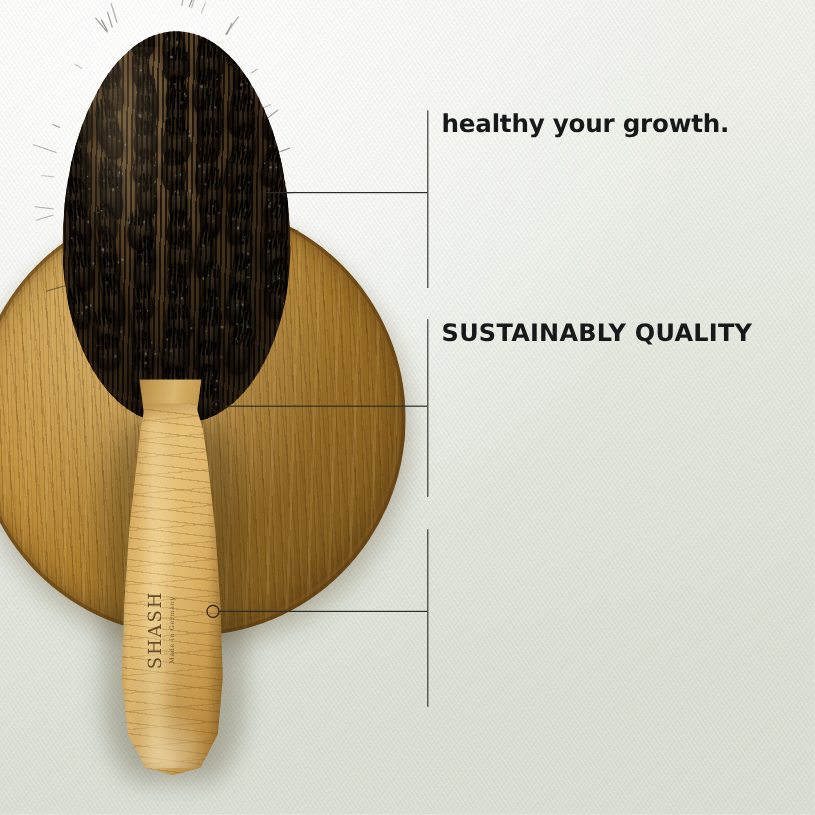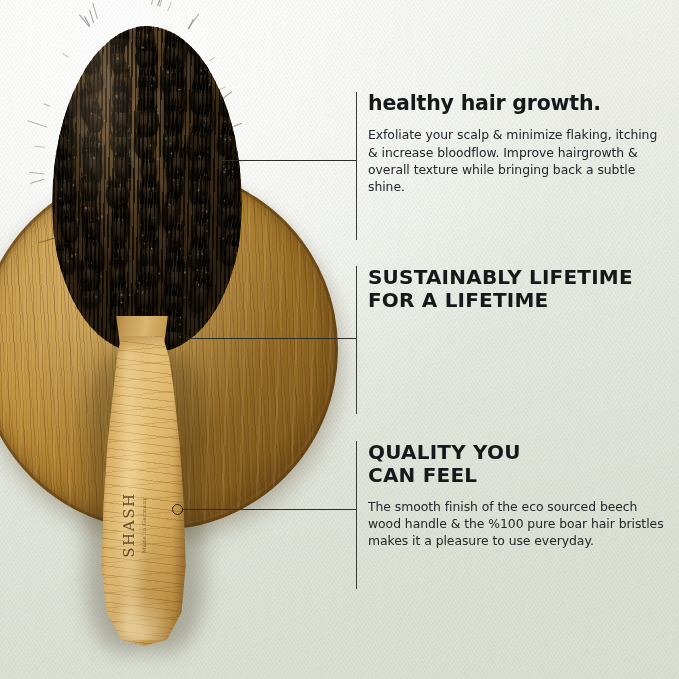--- a/index.html
+++ b/index.html
@@ -706,33 +706,24 @@
   <div class="leader-dot" style="left:176px; top:333px;"></div>
   <div class="leader" style="left:182px; top:509px; width:174px;"></div>
   <div class="leader-dot" style="left:172px; top:504px;"></div>
 
   <div class="vrule" style="left:356px; top:92px; height:148px;"></div>
   <div class="vrule" style="left:356px; top:266px; height:148px;"></div>
   <div class="vrule" style="left:356px; top:441px; height:148px;"></div>
 
   <div class="block" style="top:92px; width:300px;">
     <div class="heading h1">
-      <div>healthy hair growth.</div>
+      <div>healthy your growth.</div>
     </div>
-    <div class="body">Exfoliate your scalp &amp; minimize flaking, itching &amp; increase bloodflow. Improve hairgrowth &amp; overall texture while bringing back a subtle shine.</div>
   </div>
 
   <div class="block" style="top:266px; width:305px;">
     <div class="heading caps">
-      <div>SUSTAINABLY LIFETIME</div>
-      <div>FOR A LIFETIME</div>
+      <div>SUSTAINABLY QUALITY</div>
     </div>
   </div>
 
-  <div class="block" style="top:441px; width:300px;">
-    <div class="heading caps">
-      <div>QUALITY YOU</div>
-      <div>CAN FEEL</div>
-    </div>
-    <div class="body">The smooth finish of the eco sourced beech wood handle &amp; the %100 pure boar hair bristles makes it a pleasure to use everyday.</div>
-  </div>
 
 </div>
 
 </body></html>

